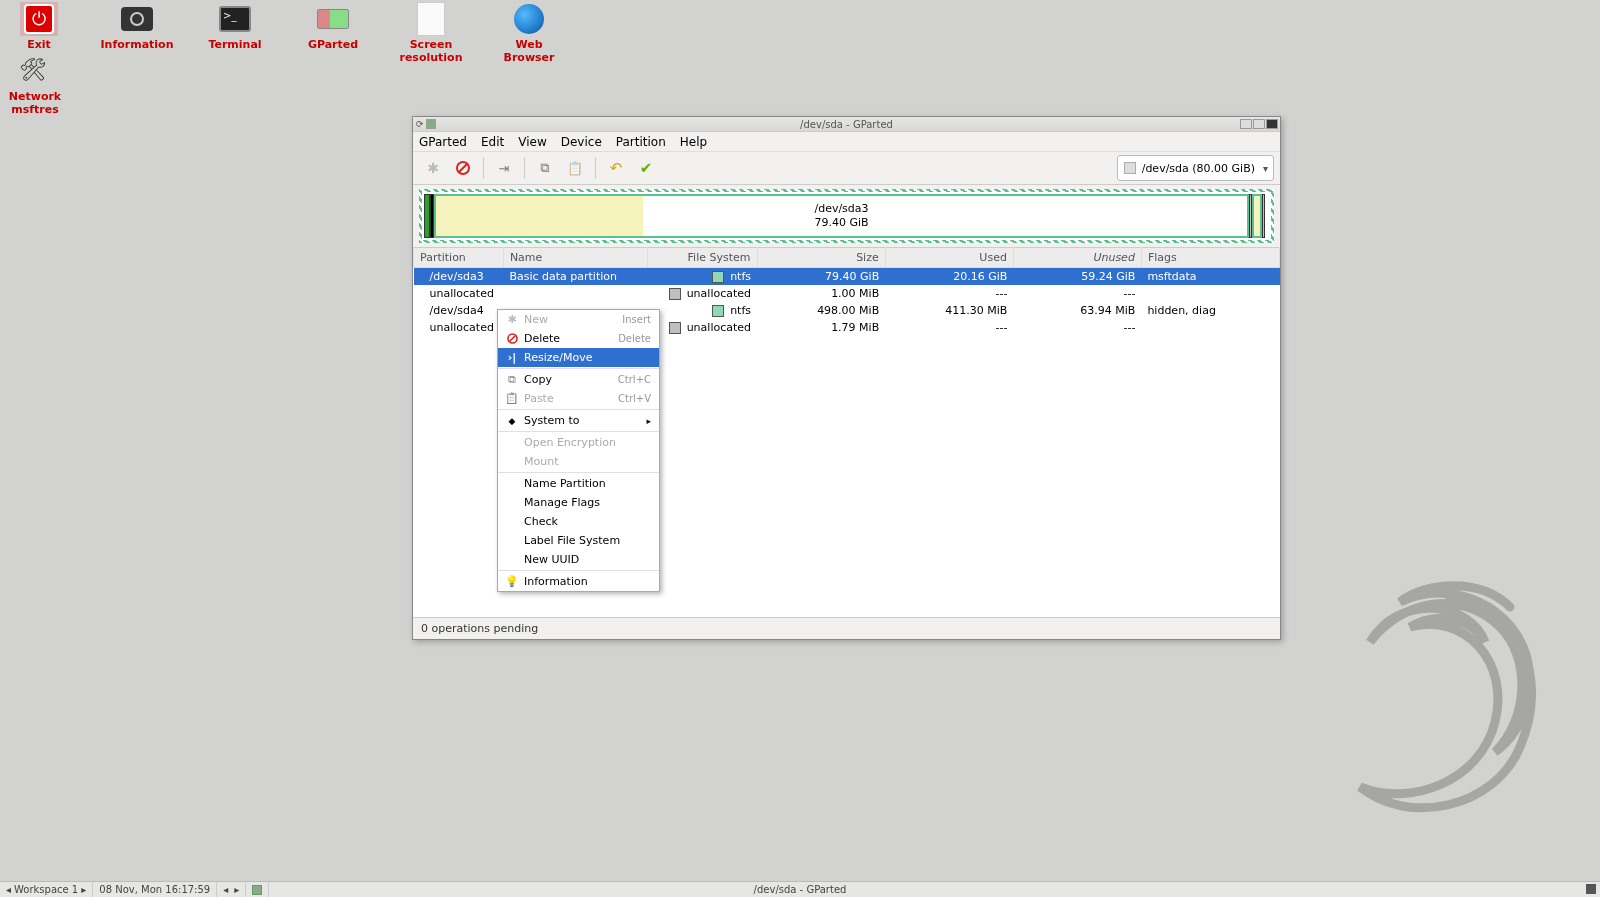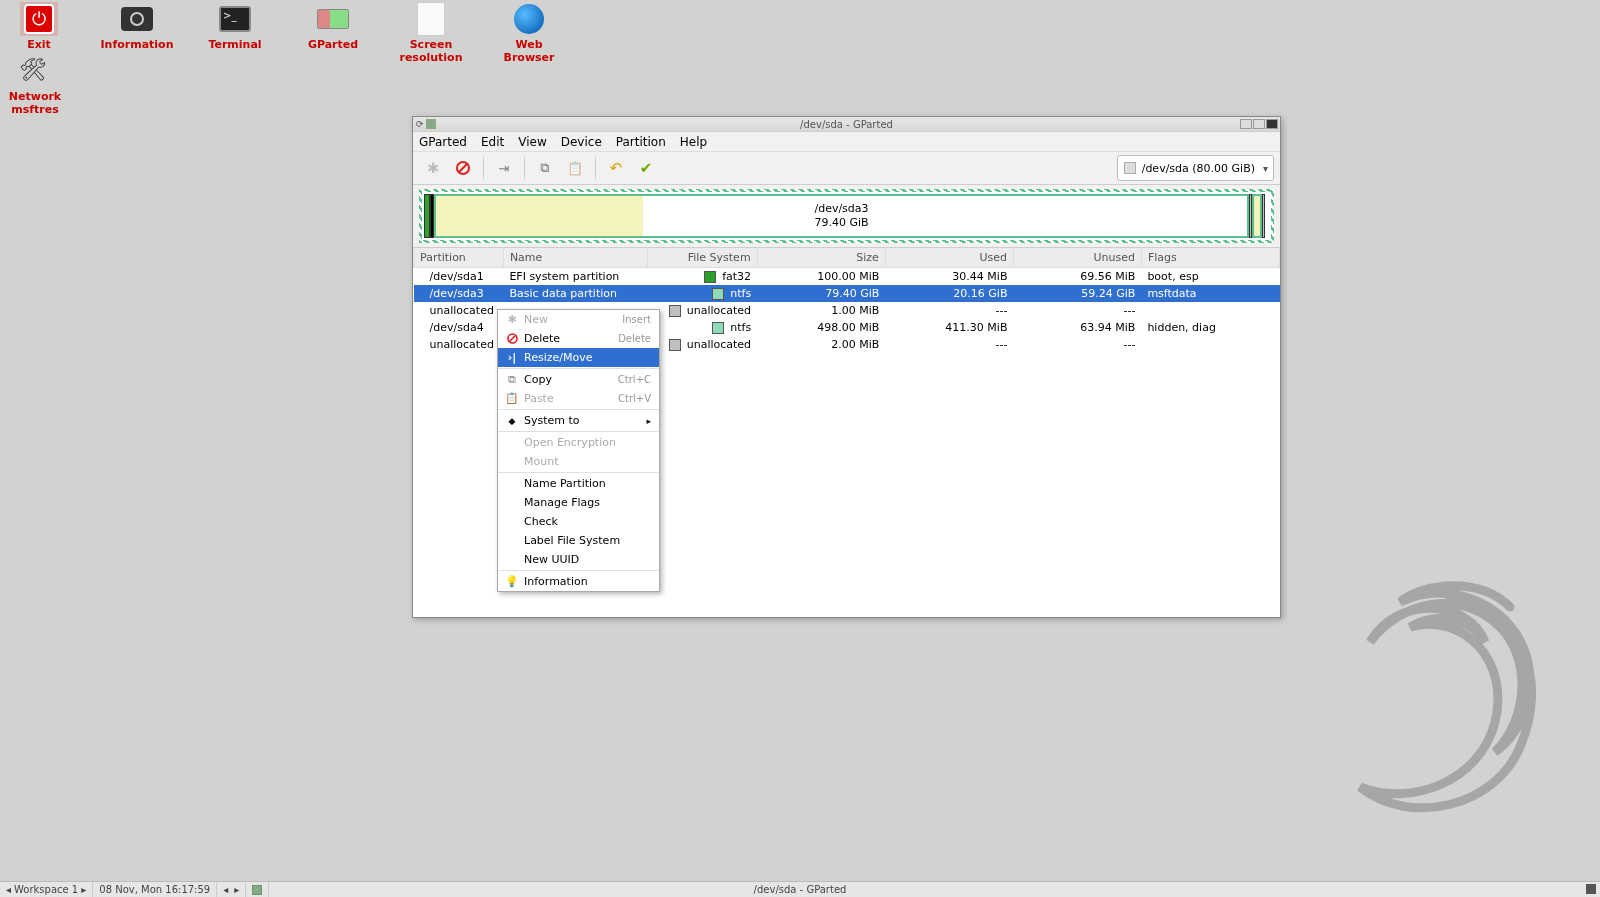--- a/index.html
+++ b/index.html
@@ -247,34 +247,25 @@
 
   <div class="tablewrap">
     <table class="ptable">
       <thead>
           <tr id="thead-row">
             <th style="width: 90px;">Partition</th>
             <th style="width: 145px; margin-left: 16px;">Name</th>
             <th class="r" style="width: 110px;">File System</th>
             <th class="r" style="width: 130px;">Size</th>
             <th class="r" style="width: 130px;">Used</th>
-            <th class="r" style="width: 130px;">Unused</th>
+            <th class="r" style="width: 130px; font-style: italic;">Unused</th>
             <th style="width: 140px;">Flags</th>
           </tr>
         </thead>
       <tbody id="tbody">
-          <tr>
-            <td style="padding-left:16px;">/dev/sda1</td>
-            <td>EFI system partition</td>
-            <td class="r"><span class="fs-swatch" style="background:#2ca02c"></span>fat32</td>
-            <td class="r">100.00 MiB</td>
-            <td class="r">30.44 MiB</td>
-            <td class="r">69.56 MiB</td>
-            <td>boot, esp</td>
-          </tr>
           <tr class="selected">
             <td style="padding-left:16px;">/dev/sda3</td>
             <td>Basic data partition</td>
             <td class="r"><span class="fs-swatch" style="background:#8fd9b6"></span>ntfs</td>
             <td class="r">79.40 GiB</td>
             <td class="r">20.16 GiB</td>
             <td class="r">59.24 GiB</td>
             <td>msftdata</td>
           </tr>
           <tr>
@@ -292,29 +283,32 @@
             <td class="r"><span class="fs-swatch" style="background:#8fd9b6"></span>ntfs</td>
             <td class="r">498.00 MiB</td>
             <td class="r">411.30 MiB</td>
             <td class="r">63.94 MiB</td>
             <td>hidden, diag</td>
           </tr>
           <tr>
             <td style="padding-left:16px;">unallocated</td>
             <td></td>
             <td class="r"><span class="fs-swatch" style="background:#bfbfbf"></span>unallocated</td>
-            <td class="r">2.00 MiB</td>
+            <td class="r">1.79 MiB</td>
             <td class="r">---</td>
             <td class="r">---</td>
             <td></td>
           </tr>
         </tbody>
     </table>
   </div>
 
+  <div class="statusbar">
+    <span>0 operations pending</span>
+  </div>
 </div>
 
 <div class="ctxmenu" id="ctxmenu">
     <div class="item disabled">
       <span class="ctx-icon">
         <span style="color:#bbb;">✱</span>
       </span>
       <span>New</span>
       <span class="accel">Insert</span>
     </div>

